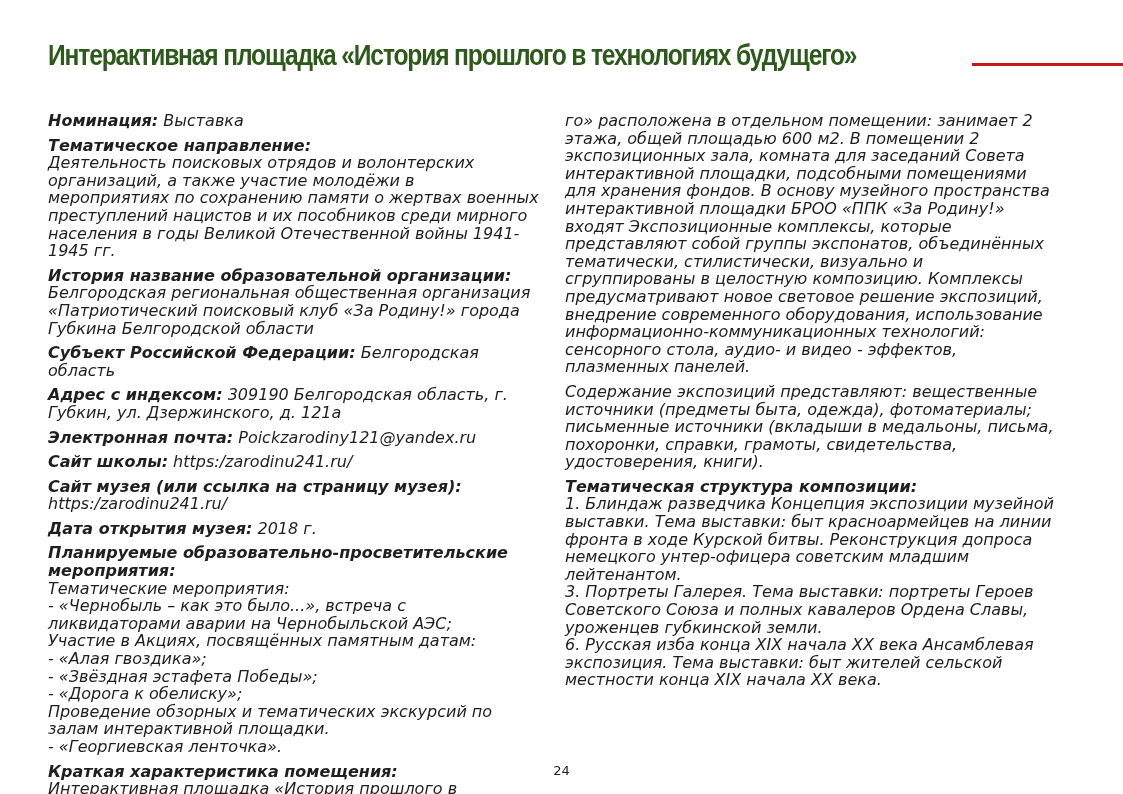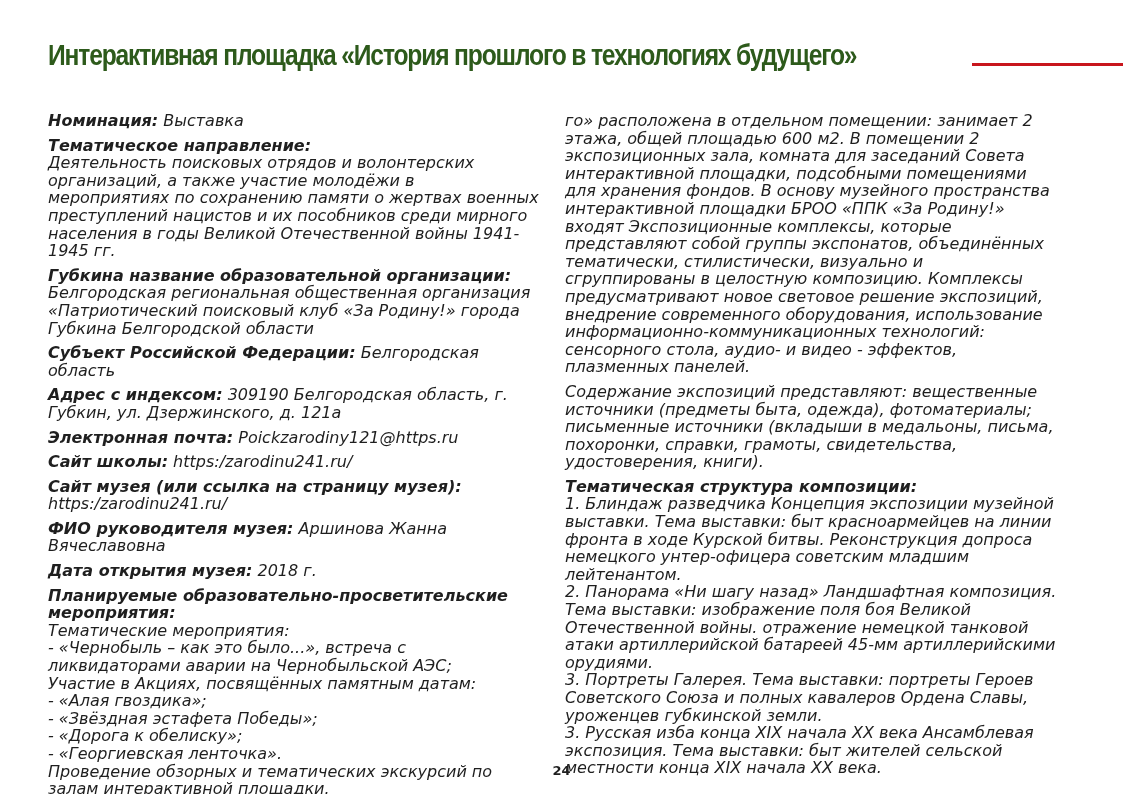--- a/index.html
+++ b/index.html
@@ -10,86 +10,83 @@
            font-size: 30px; color: #2d5a1b; letter-spacing: -1.4px;
            transform: scaleX(0.82); transform-origin: left top; white-space: nowrap; }
   .rule { position: absolute; left: 972px; top: 63px; width: 151px; height: 3px; background: #c8161d; }
   .col { position: absolute; top: 112px; width: 492px; font-size: 16px; line-height: 17.6px; font-style: italic; }
   .col.left { left: 48px; }
   .col.right { left: 565px; }
   .block { margin: 0 0 7px 0; }
   .label { font-weight: bold; }
   .p { margin: 0; }
   .page-num { position: absolute; left: 0; width: 1123px; top: 763px; text-align: center;
-              font-size: 13px; color: #1f1f1f; font-weight: bold; }
+              font-size: 13px; color: #1f1f1f; }
 </style>
 </head>
 <body>
 
 <h1 class="title">Интерактивная площадка «История прошлого в технологиях будущего»</h1>
 <div class="rule"></div>
 
 <div class="col left">
   <div class="block">
     <span class="label">Номинация:</span><span> Выставка</span>
   </div>
   <div class="block">
     <div class="label">Тематическое направление:</div>
     <p class="p">Деятельность поисковых отрядов и волонтерских организаций, а также участие молодёжи в мероприятиях по сохранению памяти о жертвах военных преступлений нацистов и их пособников среди мирного населения в годы Великой Отечественной войны 1941-1945 гг.</p>
   </div>
   <div class="block">
-    <div class="label">Губкина название образовательной организации:</div>
+    <div class="label">История название образовательной организации:</div>
     <p class="p">Белгородская региональная общественная организация «Патриотический поисковый клуб «За Родину!» города Губкина Белгородской области</p>
   </div>
   <div class="block">
     <span class="label">Субъект Российской Федерации:</span><span> Белгородская область</span>
   </div>
   <div class="block">
     <span class="label">Адрес с индексом:</span><span> 309190 Белгородская область, г. Губкин, ул. Дзержинского, д. 121а</span>
   </div>
   <div class="block">
-    <span class="label">Электронная почта:</span><span> Poickzarodiny121@https.ru</span>
+    <span class="label">Электронная почта:</span><span> Poickzarodiny121@yandex.ru</span>
   </div>
   <div class="block">
     <span class="label">Сайт школы:</span><span> https:/zarodinu241.ru/</span>
   </div>
   <div class="block">
     <span class="label">Сайт музея (или ссылка на страницу музея):</span><span> https:/zarodinu241.ru/</span>
-  </div>
-  <div class="block">
-    <span class="label">ФИО руководителя музея:</span><span> Аршинова Жанна Вячеславовна</span>
   </div>
   <div class="block">
     <span class="label">Дата открытия музея:</span><span> 2018 г.</span>
   </div>
   <div class="block">
     <div class="label">Планируемые образовательно-просветительские мероприятия:</div>
     <p class="p">Тематические мероприятия:</p>
     <p class="p">- «Чернобыль – как это было...», встреча с ликвидаторами аварии на Чернобыльской АЭС;</p>
     <p class="p">Участие в Акциях, посвящённых памятным датам:</p>
     <p class="p">- «Алая гвоздика»;</p>
     <p class="p">- «Звёздная эстафета Победы»;</p>
     <p class="p">- «Дорога к обелиску»;</p>
+    <p class="p">Проведение обзорных и тематических экскурсий по залам интерактивной площадки.</p>
     <p class="p">- «Георгиевская ленточка».</p>
-    <p class="p">Проведение обзорных и тематических экскурсий по залам интерактивной площадки.</p>
   </div>
   <div class="block">
+    <div class="label">Краткая характеристика помещения:</div>
     <p class="p">Интерактивная площадка «История прошлого в технологиях будуще-</p>
   </div>
 </div>
 
 <div class="col right">
   <div class="block">
     <p class="p">го» расположена в отдельном помещении: занимает 2 этажа, общей площадью 600 м2. В помещении 2 экспозиционных зала, комната для заседаний Совета интерактивной площадки, подсобными помещениями для хранения фондов. В основу музейного пространства интерактивной площадки БРОО «ППК «За Родину!» входят Экспозиционные комплексы, которые представляют собой группы экспонатов, объединённых тематически, стилистически, визуально и сгруппированы в целостную композицию. Комплексы предусматривают новое световое решение экспозиций, внедрение современного оборудования, использование информационно-коммуникационных технологий: сенсорного стола, аудио- и видео - эффектов, плазменных панелей.</p>
   </div>
   <div class="block">
     <p class="p">Содержание экспозиций представляют: вещественные источники (предметы быта, одежда), фотоматериалы; письменные источники (вкладыши в медальоны, письма, похоронки, справки, грамоты, свидетельства, удостоверения, книги).</p>
   </div>
   <div class="block">
     <div class="label">Тематическая структура композиции:</div>
     <p class="p">1. Блиндаж разведчика Концепция экспозиции музейной выставки. Тема выставки: быт красноармейцев на линии фронта в ходе Курской битвы. Реконструкция допроса немецкого унтер-офицера советским младшим лейтенантом.</p>
-    <p class="p">2. Панорама «Ни шагу назад» Ландшафтная композиция. Тема выставки: изображение поля боя Великой Отечественной войны. отражение немецкой танковой атаки  артиллерийской батареей 45-мм артиллерийскими орудиями.</p>
     <p class="p">3. Портреты Галерея. Тема выставки: портреты Героев Советского Союза и полных кавалеров Ордена Славы, уроженцев губкинской земли.</p>
-    <p class="p">3. Русская изба конца XIX начала XX века Ансамблевая экспозиция. Тема выставки: быт жителей сельской местности конца  XIX начала XX века.</p>
+    <p class="p">6. Русская изба конца XIX начала XX века Ансамблевая экспозиция. Тема выставки: быт жителей сельской местности конца  XIX начала XX века.</p>
   </div>
 </div>
 
 <div class="page-num">24</div>
 
 </body></html>

